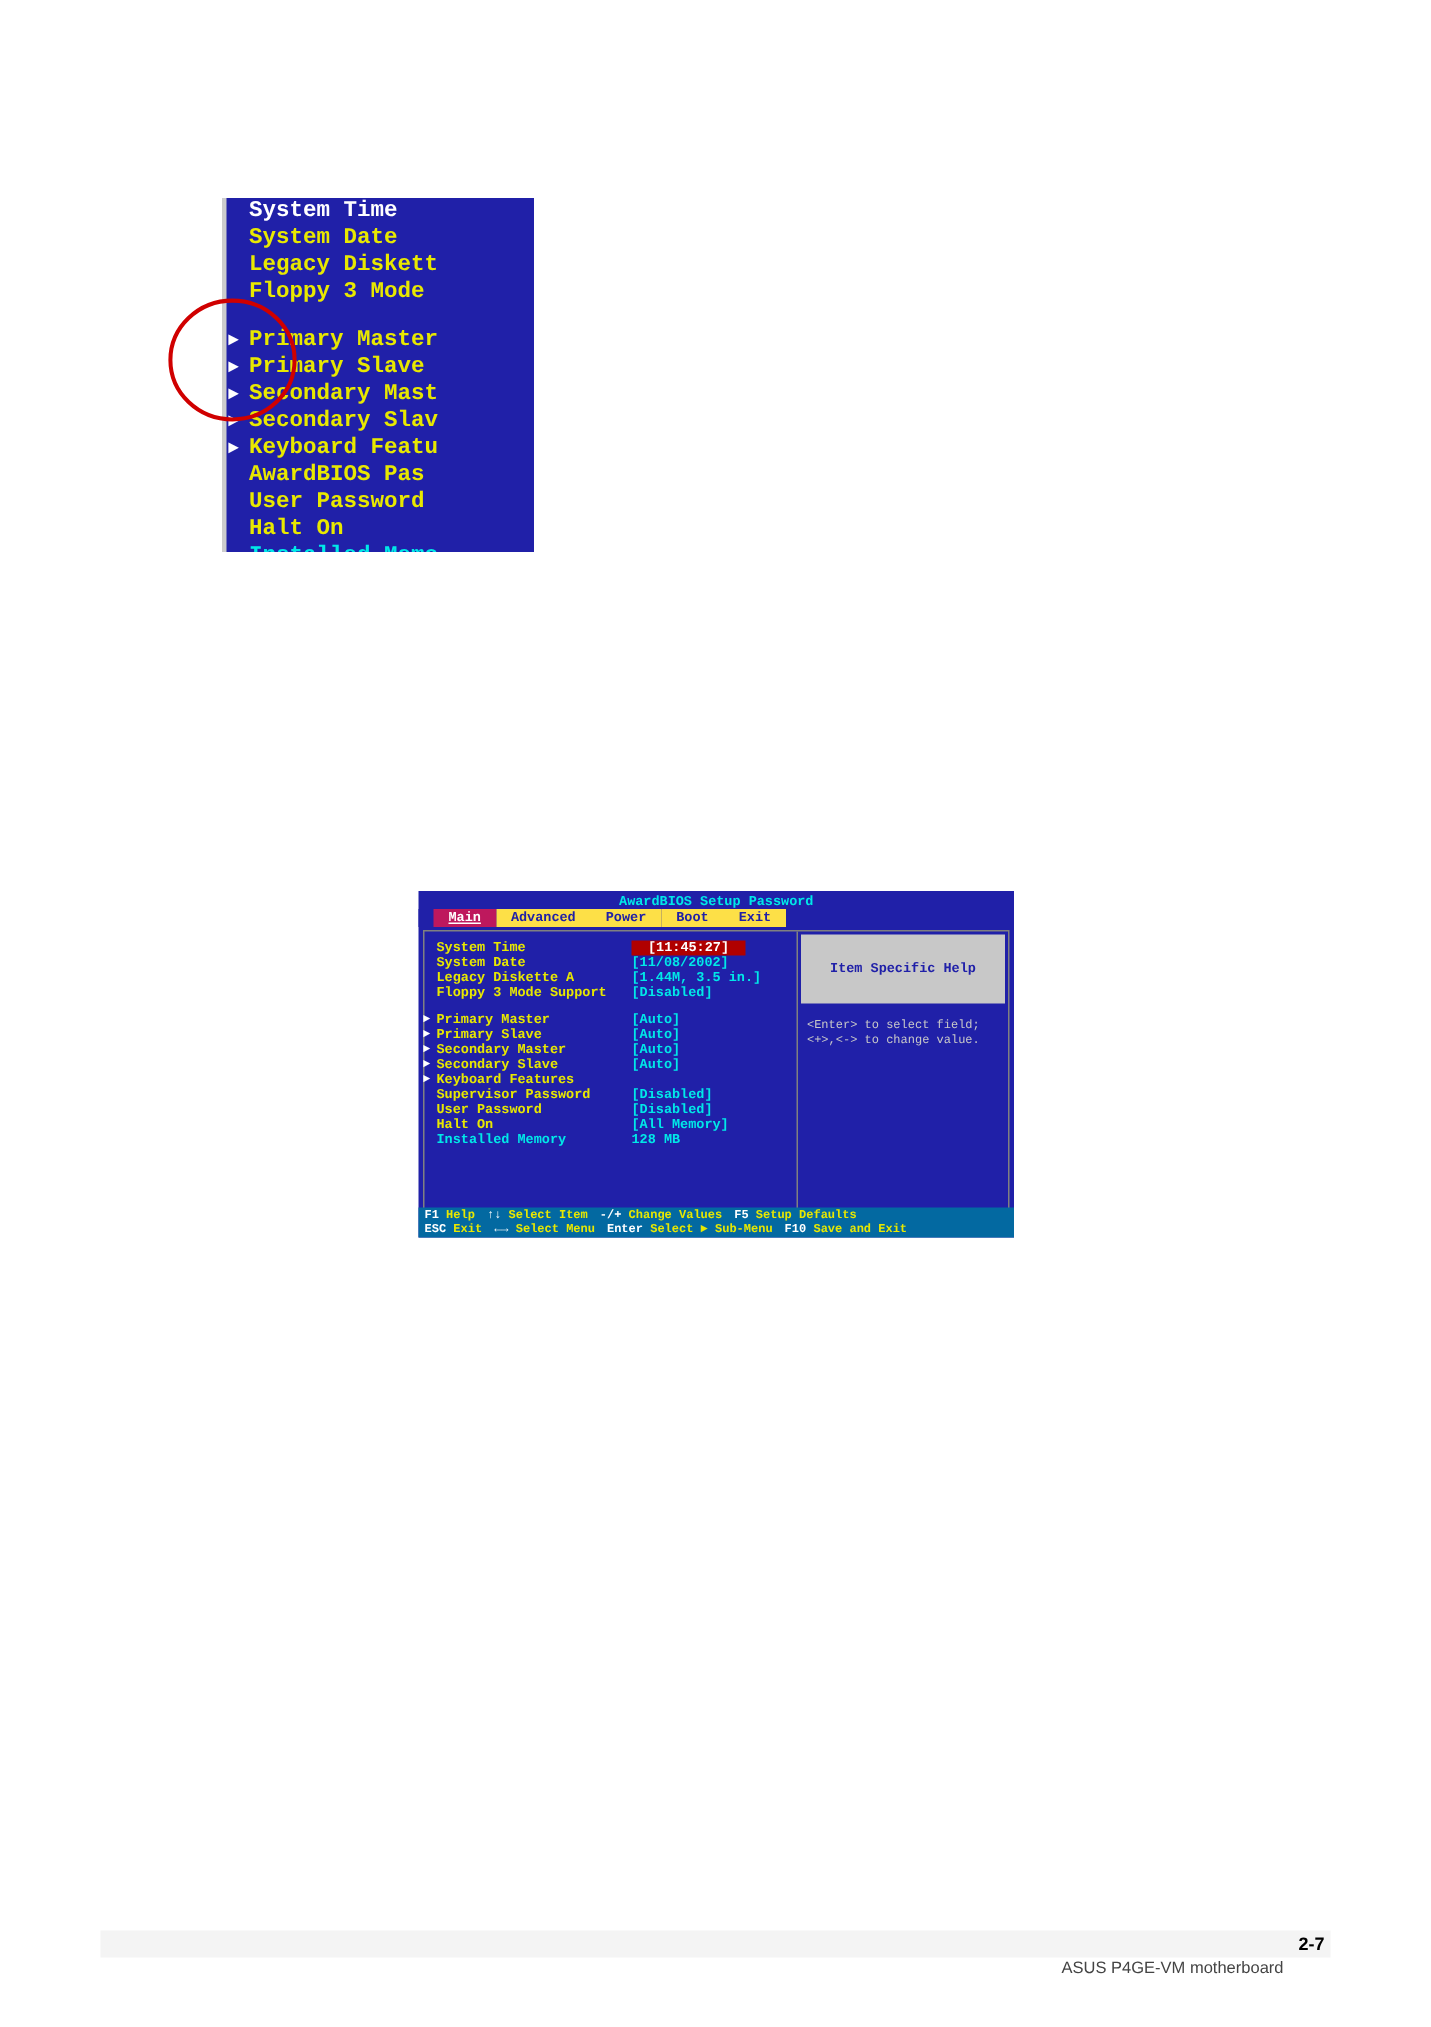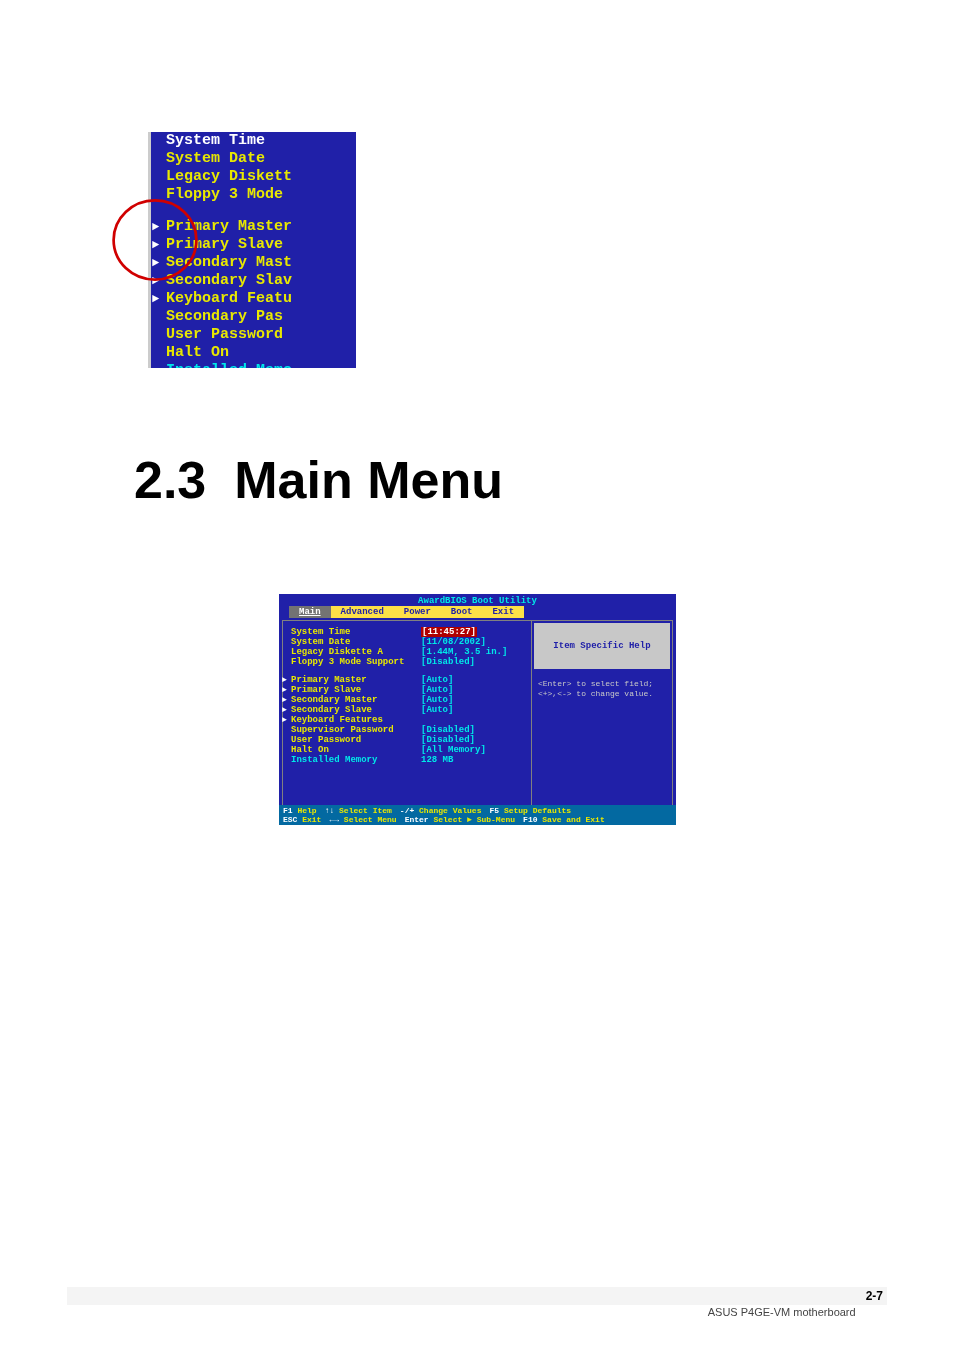--- a/index.html
+++ b/index.html
@@ -98,21 +98,21 @@
       padding-left: 10px;
       gap: 0;
     }
     .bios .menubar .tab {
       color: #2020a8;
       background: #c8c8c8;
       padding: 1px 10px;
       font-weight: bold;
     }
     .bios .menubar .tab.active {
-      background: #737373;
+      background: #be185d;
       color: #ffffff;
       border: 0;
       text-decoration: underline;
     }
     .bios .menubar .tab.inactive {
       background: #fde047;
       color: #2020a8;
     }
     .bios-body {
       position: relative;
@@ -147,21 +147,21 @@
     }
     .bios-row {
       display: flex;
       color: #e8e800;
       font-weight: bold;
       white-space: nowrap;
     }
     .bios-row.cyan { color: #00e8e8; }
     .bios-row .label { flex: 0 0 130px; position: relative; }
     .bios-row .value { color: #00e8e8; }
-    .bios-row .value.hl { background: #b00000; color: #fff; padding: 0 1px; }
+    .bios-row .value.hl { background: #b00000; color: #fff; padding: 0 11px; }
     .bios-row.sub .label::before {
       content: "►";
       position: absolute;
       left: -9px;
       color: #fff;
       font-size: 8px;
     }
     .bios-gap { height: 8px; }
 
     .bios-footer {
@@ -215,38 +215,35 @@
         <div class="line ">Legacy Diskett</div>
         <div class="line ">Floppy 3 Mode</div>
       </div>
   <div class="gap"></div>
   <div id="ts-sublines">
         <div class="line  submenu" style="position: relative;">Primary Master</div>
         <div class="line  submenu" style="position: relative;">Primary Slave</div>
         <div class="line  submenu" style="position: relative;">Secondary Mast</div>
         <div class="line  submenu" style="position: relative;">Secondary Slav</div>
         <div class="line  submenu" style="position: relative;">Keyboard Featu</div>
-        <div class="line " style="position: relative;">Secondary Pas</div>
+        <div class="line " style="position: relative;">AwardBIOS Pas</div>
         <div class="line " style="position: relative;">User Password</div>
         <div class="line " style="position: relative;">Halt On</div>
         <div class="line cyan" style="position: relative;">Installed Memo</div>
       </div>
 </div>
 <div class="circle-annotation">
   <svg viewBox="0 0 100 100">
         <ellipse cx="50" cy="50" rx="46" ry="44" fill="none" stroke="#d00000" stroke-width="3"></ellipse>
       </svg>
 </div>
 
-<div class="heading">
-  <span class="num">2.3</span><span>Main Menu</span>
-</div>
 
 <div class="bios">
-  <div class="title">AwardBIOS Boot Utility</div>
+  <div class="title">AwardBIOS Setup Password</div>
   <div class="menubar" id="bios-tabs">
         <div class="tab active">Main</div>
         <div class="tab inactive">Advanced</div>
         <div class="tab inactive">Power</div>
         <div class="tab inactive">Boot</div>
         <div class="tab inactive">Exit</div>
       </div>
   <div class="bios-body">
     <div class="bios-left">
       <div id="bios-rows-top">

